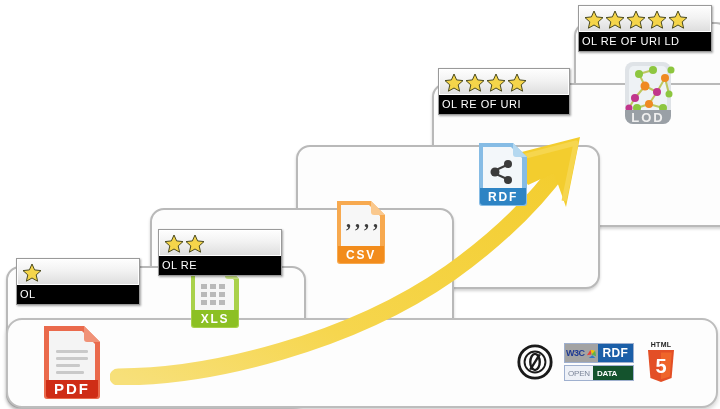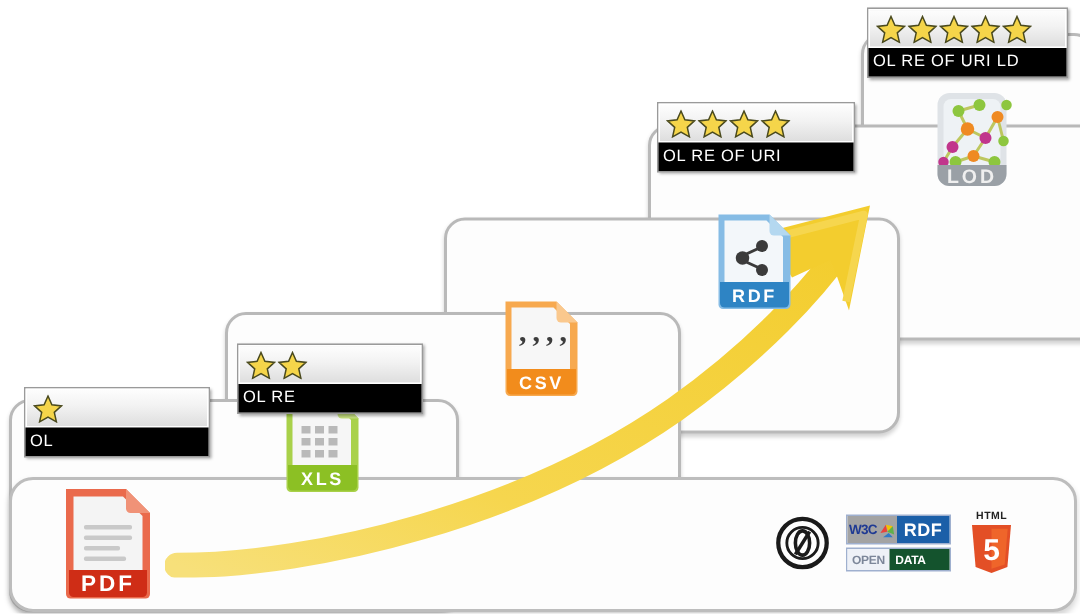--- a/index.html
+++ b/index.html
@@ -50,21 +50,21 @@
   .zero{width:38px;height:38px;}
   .w3cstack{display:flex;flex-direction:column;gap:2px;}
   .w3crdf{display:flex;height:18px;border:1px solid #9fb0cf;}
   .w3cpart{background:#a3a3a3;display:flex;align-items:center;padding:0 1px;}
   .w3ctxt{font-size:9px;font-weight:bold;color:#1f3a93;letter-spacing:-.5px;
           font-family:"Liberation Sans",sans-serif;}
   .w3cblob{width:11px;height:11px;margin-left:1px;position:relative;}
   .rdfpart{background:#1b5fa8;color:#fff;font-size:12px;font-weight:bold;
            padding:0 5px;display:flex;align-items:center;letter-spacing:.3px;}
   .opendata{display:flex;height:14px;border:1px solid #9fb0cf;}
-  .od1{background:#eef1f7;color:#7c8699;font-size:8px;font-weight:bold;
+  .od1{background:#eef1f7;color:#7c8699;font-size:8px;font-weight:normal;
        padding:0 3px;display:flex;align-items:center;letter-spacing:-.2px;}
   .od2{background:#14532d;color:#fff;font-size:8px;font-weight:bold;
        padding:0 4px;display:flex;align-items:center;flex:1;letter-spacing:-.2px;}
   .html5{width:34px;height:42px;display:flex;flex-direction:column;align-items:center;}
   .html5 .h5t{font-size:7px;font-weight:bold;color:#222;letter-spacing:.3px;
               line-height:8px;font-family:"Liberation Sans",sans-serif;}
 </style>
 </head>
 <body>
 

